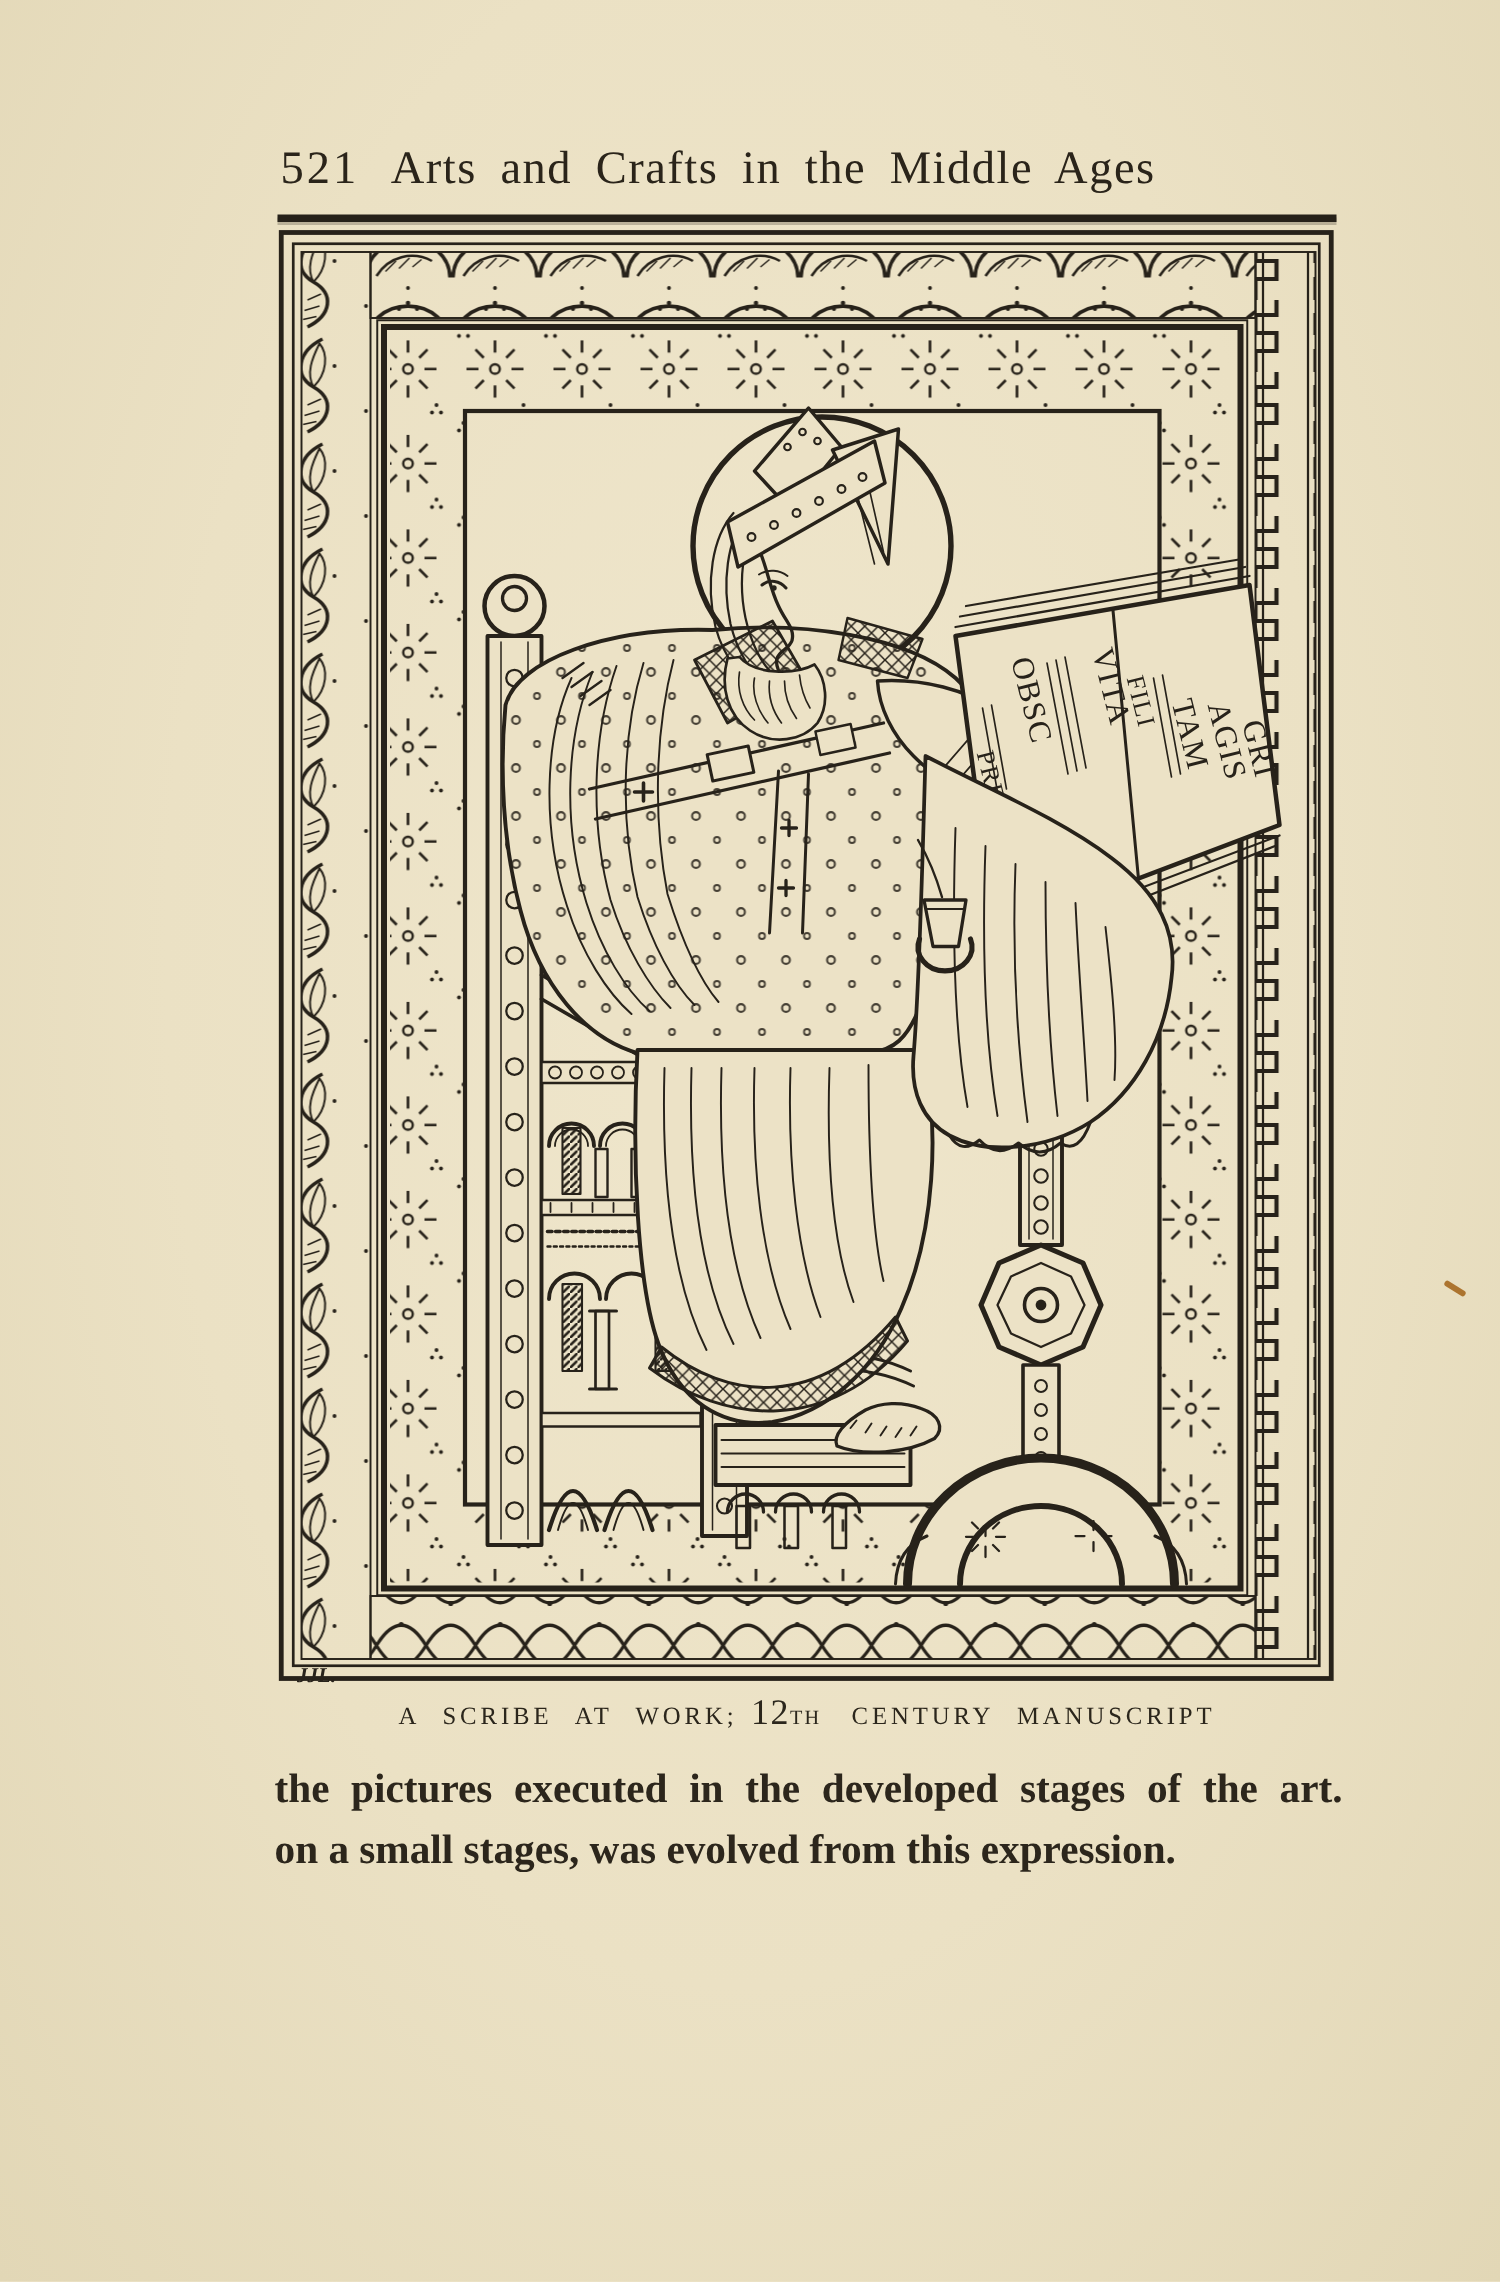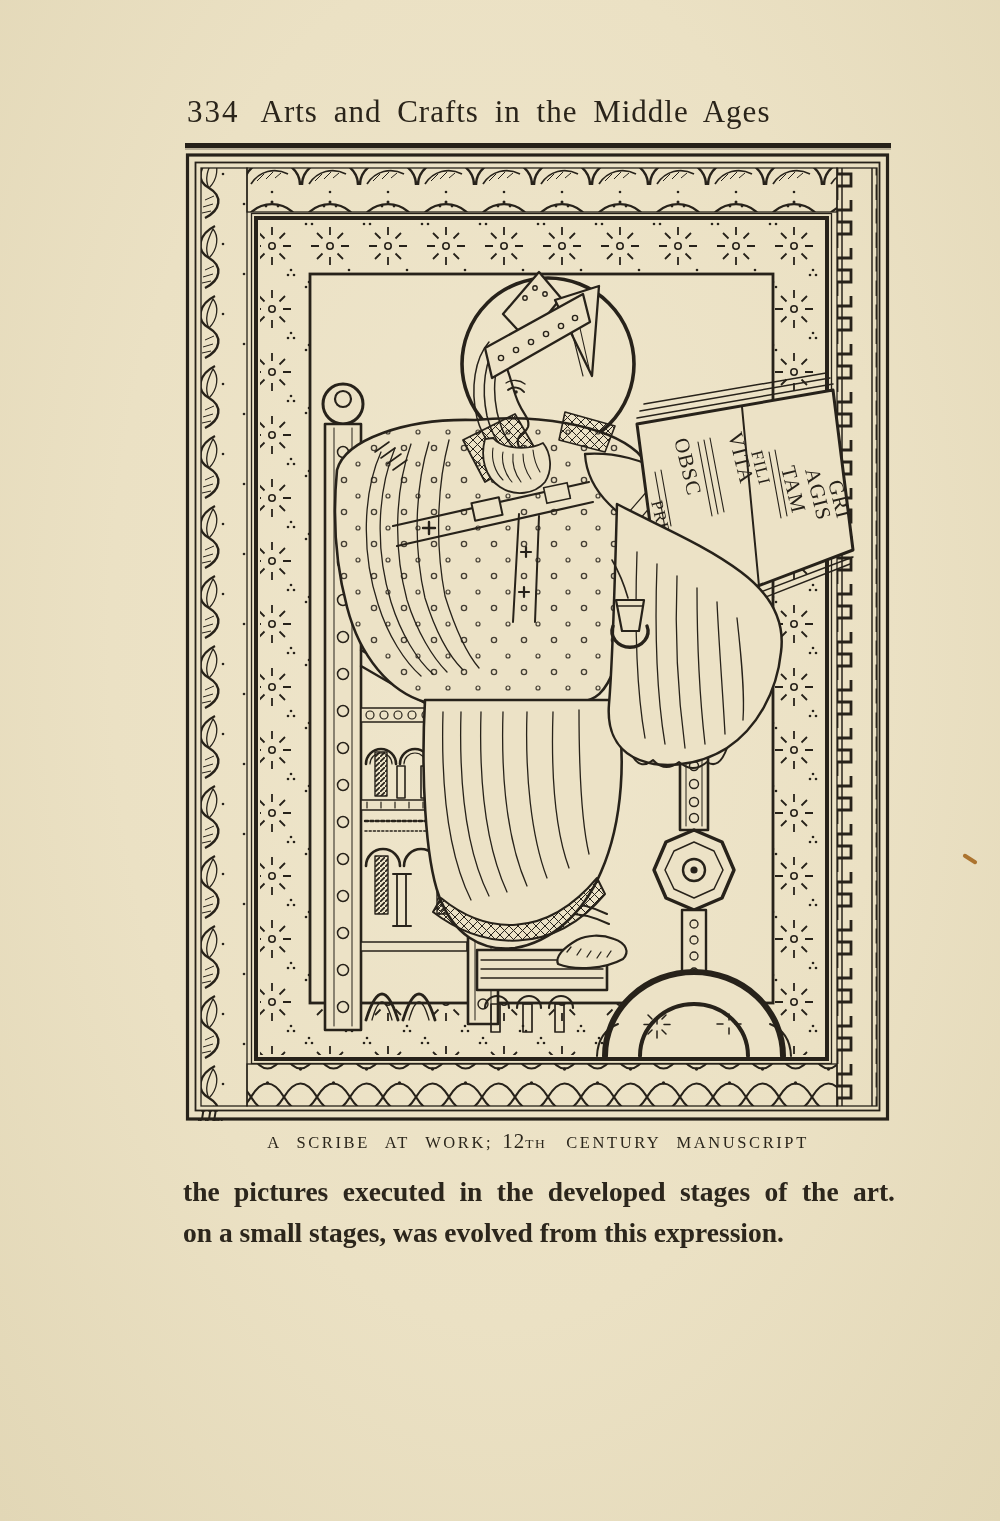--- a/index.html
+++ b/index.html
@@ -26,21 +26,21 @@
   }
   
   .figure-wrap{position:absolute;left:185px;top:152px;width:706px;height:976px;}
   svg{display:block;}
   
   .caption{
     position:absolute;left:185px;top:1129px;width:706px;
     text-align:center;color:#2b261c;font-size:16.5px;
     letter-spacing:2.6px;word-spacing:9px;white-space:nowrap;
   }
-  .caption .cnum{font-size:21px;letter-spacing:1px;margin-left:9px;}
+  .caption .cnum{font-size:24px;letter-spacing:1px;margin-left:9px;}
   .caption .cord{font-size:13.5px;letter-spacing:1.5px;}
   .caption .cpost{margin-left:20px;}
   
   .bodytext{
     position:absolute;left:183px;top:1172px;width:712px;
     font-size:27.5px;line-height:40.5px;color:#2c261c;font-weight:bold;
   }
   .bodytext .line{white-space:nowrap;}
   .bodytext .line.j{white-space:normal;text-align:justify;text-align-last:justify;}
   
@@ -48,21 +48,21 @@
     position:absolute;left:962px;top:857px;width:16px;height:4px;
     background:#a5681f;border-radius:3px;transform:rotate(32deg);opacity:.9;
   }
 </style>
 </head>
 <body>
 
 <div id="page">
 
   <div class="header">
-    <span class="pnum">334</span><span>Arts and Crafts in the Middle Ages</span>
+    <span class="pnum">521</span><span>Arts and Crafts in the Middle Ages</span>
   </div>
 
   <div class="rule"></div>
 
   <div class="figure-wrap">
   <svg width="706" height="976" viewBox="0 0 706 976">
     <defs>
       <pattern id="vinePat" width="48" height="70" patternUnits="userSpaceOnUse">
         <path d="M30,4 C14,12 10,28 24,36 C38,44 36,58 20,66" fill="none" stroke="#27221a" stroke-width="2.4"></path>
         <path d="M24,36 C33,27 34,14 28,7 C23,17 19,27 24,36" fill="none" stroke="#27221a" stroke-width="1.3"></path>

